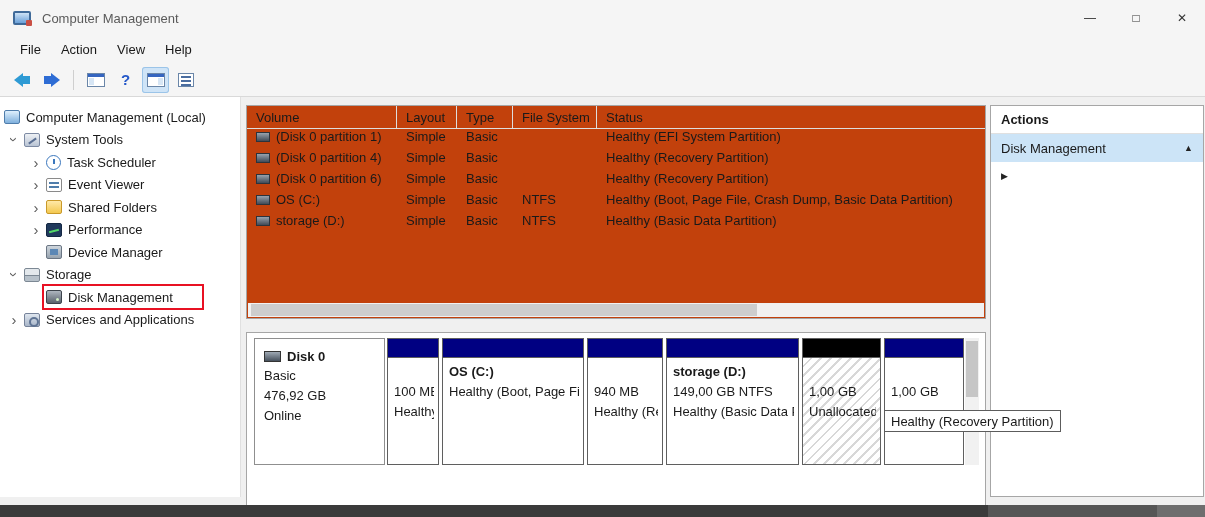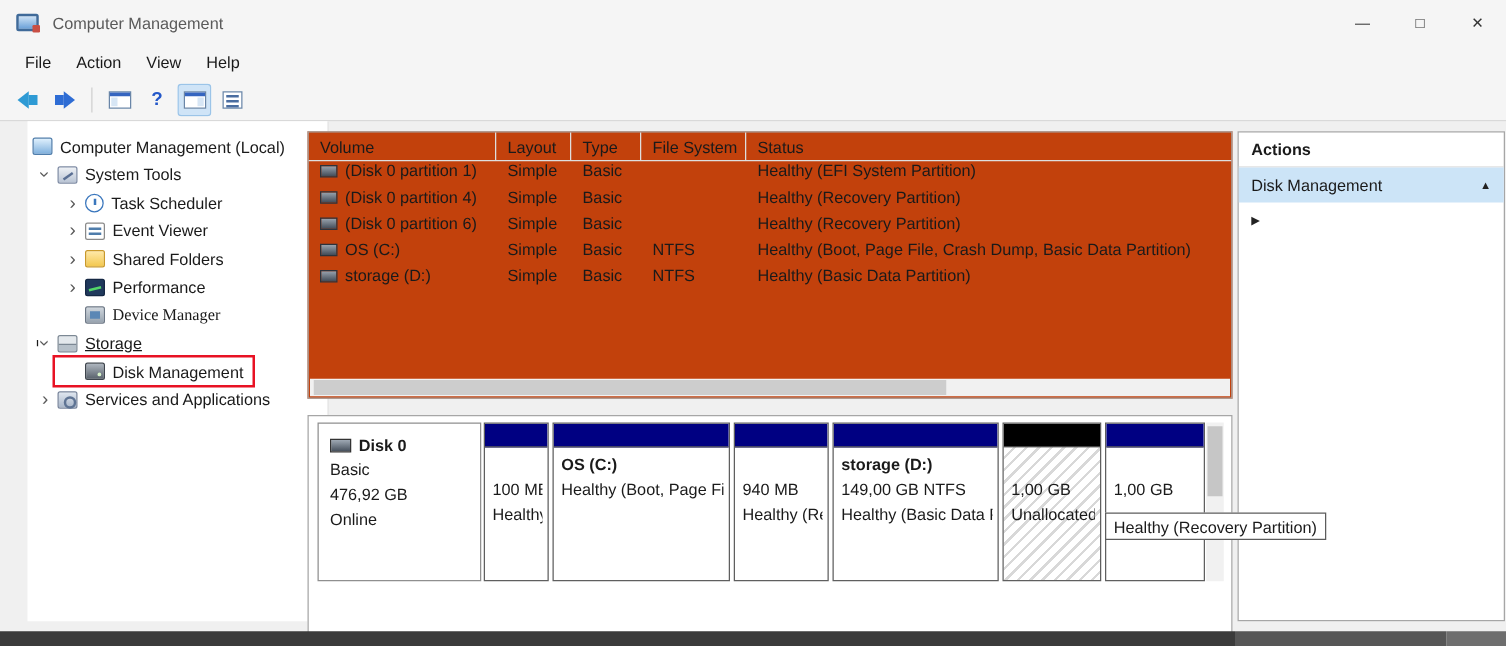--- a/index.html
+++ b/index.html
@@ -26,21 +26,21 @@
 .tail-r{width:7px;height:8px;background:#2e6cd4;}
 .tri-r{width:0;height:0;border-top:7px solid transparent;border-bottom:7px solid transparent;border-left:9px solid #2e6cd4;}
 .console-window-icon,.action-pane-icon{width:18px;height:14px;border:1px solid #6a86a8;background:#fff;position:relative;display:inline-block;}
 .console-window-icon::before,.action-pane-icon::before{content:'';position:absolute;top:0;left:0;right:0;height:3px;background:#3565c0;}
 .console-window-icon::after{content:'';position:absolute;top:4px;bottom:1px;left:1px;width:5px;background:#d7e6f5;}
 .action-pane-icon::after{content:'';position:absolute;top:4px;bottom:1px;right:1px;width:5px;background:#d7e6f5;}
 .help-icon{color:#2458c9;font-weight:bold;font-size:15px;}
 .export-list-icon{width:16px;height:14px;border:1px solid #6a86a8;background:#fff;position:relative;display:inline-block;}
 .export-list-icon::after{content:'';position:absolute;left:2px;right:2px;top:2px;height:2px;background:#4a6da0;box-shadow:0 4px 0 #4a6da0,0 8px 0 #4a6da0;}
 
-.tree-panel{position:absolute;left:0;top:97px;width:241px;height:400px;background:#fff;border-right:1px solid #e0e0e0;padding-top:9px;overflow:hidden;margin-left:22px;}
+.tree-panel{position:absolute;left:0;top:97px;width:241px;height:400px;background:#fff;border-right:1px solid #e0e0e0;padding-top:9px;overflow:hidden;}
 .tree-row{height:22.5px;display:flex;align-items:center;white-space:nowrap;}
 .chevron{width:20px;flex:none;display:inline-flex;justify-content:center;color:#5a5a5a;font-size:15px;line-height:1;}
 .chevron.exp{transform:rotate(90deg);}
 .ticon{width:16px;height:14px;flex:none;margin-right:6px;border-radius:2px;position:relative;}
 .computer-icon{background:linear-gradient(#dff0fd,#7fb0dd);border:1px solid #4f7dab;}
 .system-tools-icon{background:linear-gradient(#eef1f5,#b9c4d4);border:1px solid #7d8aa3;}
 .system-tools-icon::after{content:'';position:absolute;left:3px;top:6px;width:9px;height:2px;background:#5a6f93;transform:rotate(-35deg);}
 .task-scheduler-icon{width:15px;height:15px;border-radius:50%;background:#fff;border:1px solid #3b77bd;}
 .task-scheduler-icon::after{content:'';position:absolute;left:6px;top:3px;width:2px;height:5px;background:#3b77bd;}
 .event-viewer-icon{background:#fff;border:1px solid #8a8a8a;}
@@ -181,26 +181,26 @@
       <div class="tree-row" style="padding-left: 26px;">
         <span class="chevron">›</span>
         <span class="ticon shared-folders-icon"></span>
         <span class="tree-label">Shared Folders</span>
       </div>
       <div class="tree-row" style="padding-left: 26px;">
         <span class="chevron">›</span>
         <span class="ticon performance-icon"></span>
         <span class="tree-label">Performance</span>
       </div>
-      <div class="tree-row" style="padding-left: 26px; font-family: Liberation Serif, serif;">
+      <div class="tree-row" style="padding-left: 26px;">
         <span class="chevron"></span>
         <span class="ticon device-manager-icon"></span>
         <span class="tree-label">Device Manager</span>
       </div>
-      <div class="tree-row" style="padding-left: 4px; text-decoration: underline;">
+      <div class="tree-row" style="padding-left: 4px;">
         <span class="chevron exp">›</span>
         <span class="ticon storage-icon"></span>
         <span class="tree-label">Storage</span>
       </div>
       <div class="tree-row" style="padding-left: 26px;">
         <span class="chevron"></span>
         <span class="ticon disk-management-icon"></span>
         <span class="tree-label">Disk Management</span>
       </div>
       <div class="tree-row" style="padding-left: 4px;">

